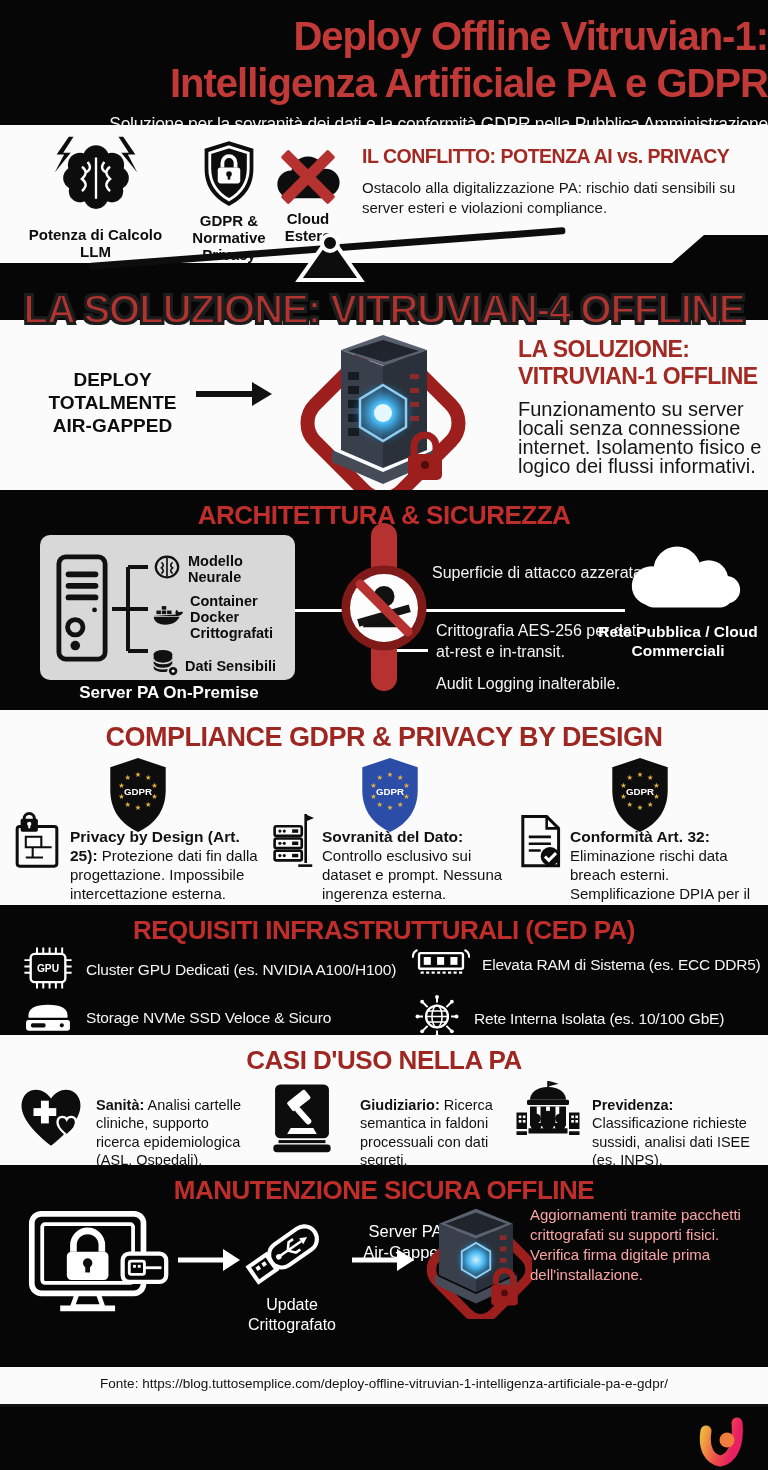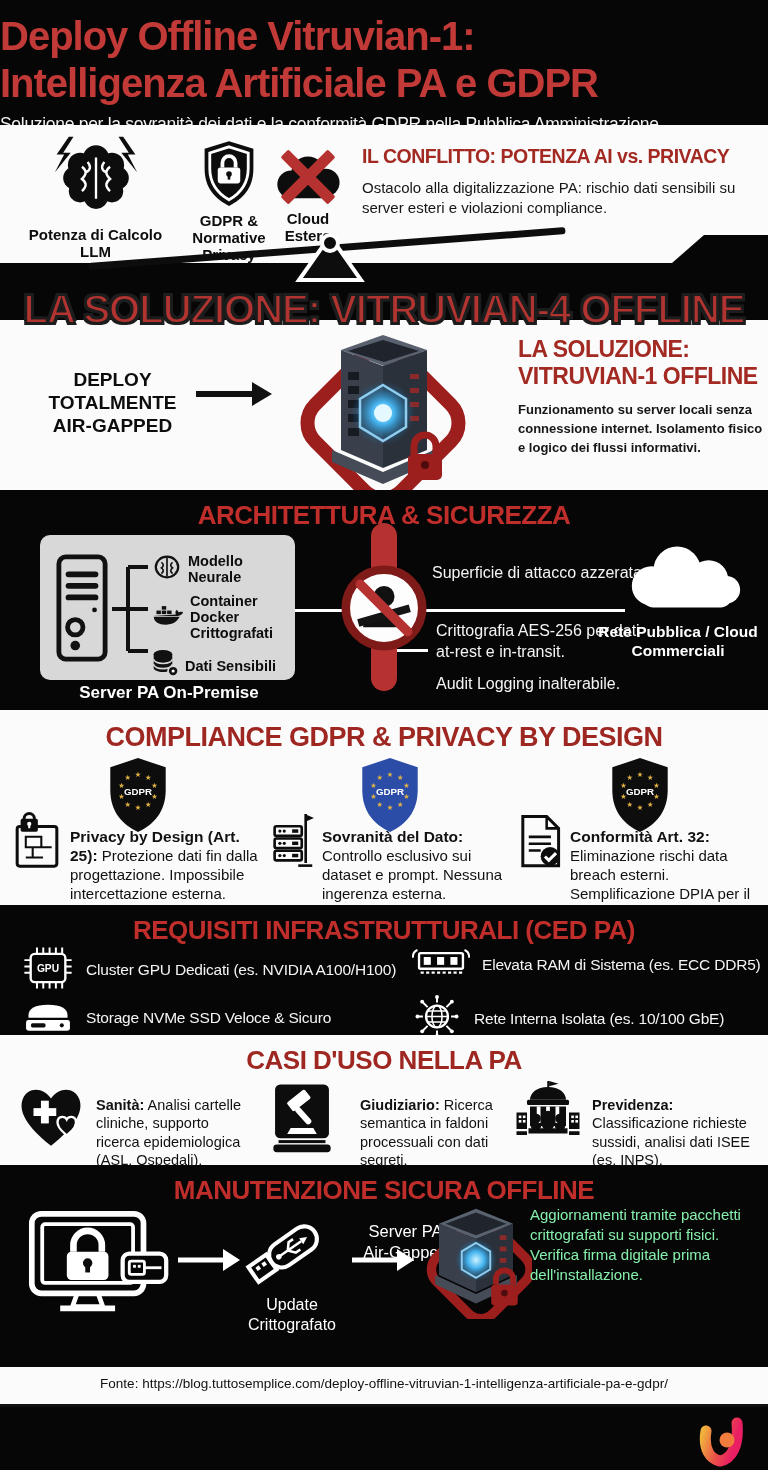--- a/index.html
+++ b/index.html
@@ -3,21 +3,21 @@
 <meta charset="utf-8">
 <style>
   html,body{margin:0;padding:0;background:#060606;}
   .page{position:relative;width:768px;height:1470px;overflow:hidden;background:#060606;
         font-family:"Liberation Sans",sans-serif;-webkit-font-smoothing:antialiased;}
   section{position:relative;width:768px;overflow:visible;}
   .black{background:#060606;color:#fff;}
   .abs{position:absolute;}
 
   
-  .hdr{height:125px;background:#060606;text-align:left;}
+  .hdr{height:125px;background:#060606;text-align:right;}
   .hdr .t{font-size:40px;font-weight:bold;color:#c23a37;letter-spacing:-1px;line-height:48px;padding-top:12px;}
   .hdr .t2{font-size:40px;font-weight:bold;color:#c23a37;letter-spacing:-1px;line-height:46px;}
   .hdr .sub{font-size:17.5px;color:#f2f2f2;margin-top:8px;letter-spacing:-0.3px;}
 
   
   .conflict{height:195px;background:#fbfbfb;color:#111;}
   .c-item{position:absolute;text-align:center;font-weight:bold;font-size:15px;line-height:17px;color:#0d0d0d;}
   .c-head{position:absolute;left:362px;top:20px;width:395px;}
   .c-head h2{margin:0;font-size:19.5px;letter-spacing:-0.5px;color:#a32a23;}
   .c-head p{margin:10px 0 0 0;font-size:15px;line-height:20px;color:#161616;width:392px;}
@@ -29,21 +29,21 @@
         font-size:40px;font-weight:bold;letter-spacing:-1px;color:#b23431;
         -webkit-text-stroke:2px #1d1d1d;text-shadow:2px 2px 0 #1d1d1d,-2px 2px 0 #1d1d1d,2px -2px 0 #1d1d1d,-2px -2px 0 #1d1d1d;}
 
   
   .solution{height:170px;background:#fbfbfb;color:#111;}
   .sol-left{position:absolute;left:30px;top:48px;width:165px;text-align:center;font-size:19px;font-weight:bold;line-height:23px;color:#0d0d0d;}
   .sol-arrow{position:absolute;left:196px;top:62px;}
   .sol-art{position:absolute;left:262px;top:0px;}
   .sol-right{position:absolute;left:518px;top:16px;width:245px;}
   .sol-right h2{margin:0;font-size:23px;line-height:27px;letter-spacing:-0.5px;color:#a32a23;}
-  .sol-right p{margin:10px 0 0 0;font-size:13px;line-height:19px;color:#161616;font-weight:bold;}
+  .sol-right p{margin:10px 0 0 0;font-size:20px;line-height:19px;color:#161616;}
 
   
   .arch{height:220px;}
   .sec-h-dark{margin:0;padding-top:10px;text-align:center;font-size:26px;font-weight:bold;letter-spacing:-0.5px;color:#bf2e2b;}
   .graybox{position:absolute;left:40px;top:45px;width:255px;height:145px;background:#d8d8d8;border-radius:10px;}
   .gb-items{position:absolute;left:112px;top:10px;width:140px;}
   .gb-row{display:flex;align-items:center;margin-top:8px;}
   .gb-row .lbl{font-size:14.5px;font-weight:bold;color:#0d0d0d;line-height:16px;margin-left:6px;}
   .gb-server{position:absolute;left:16px;top:14px;}
   .gb-bracket{position:absolute;left:72px;top:16px;}
@@ -69,21 +69,21 @@
   .req-item .lbl{color:#f4f4f4;font-size:15.5px;margin-left:12px;letter-spacing:-0.2px;}
 
   
   .cases{height:130px;background:#fbfbfb;}
   .case-col{position:absolute;top:46px;display:flex;}
   .case-col .txt{font-size:14.5px;line-height:18.5px;color:#111;margin-left:8px;}
 
   
   .maint{height:202px;}
   .m-lbl{position:absolute;color:#fff;font-weight:normal;text-align:center;}
-  .m-body{position:absolute;left:530px;top:40px;width:235px;color:#86efac;font-size:15px;line-height:20px;}
+  .m-body{position:absolute;left:530px;top:40px;width:235px;color:#fca5a5;font-size:15px;line-height:20px;}
 
   
   .src{height:37px;background:#fbfbfb;border-bottom:3px solid #111;text-align:center;}
   .src p{margin:0;padding-top:9px;font-size:13.5px;color:#111;}
   .bottom{position:relative;height:75px;background:#060606;}
   .logo{position:absolute;right:24px;top:8px;}
 </style>
 </head>
 <body>
 

